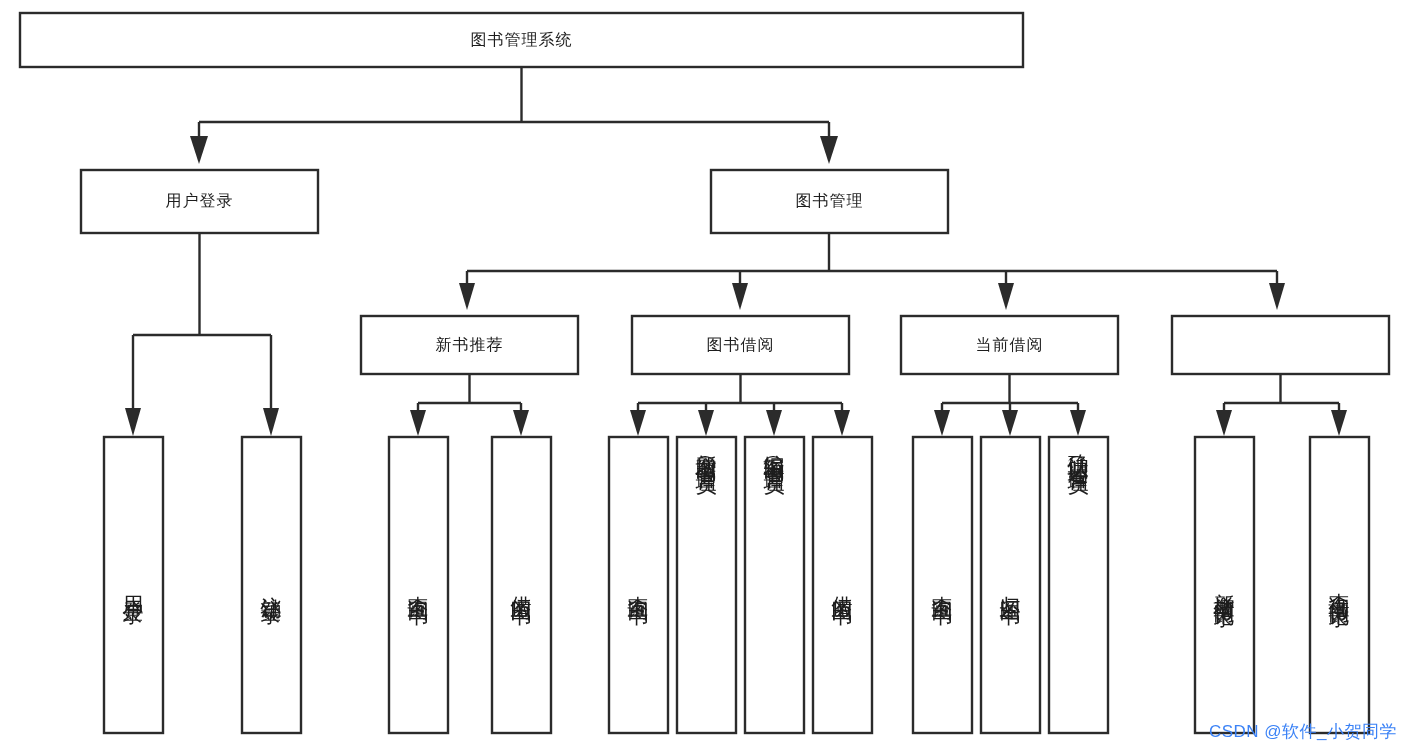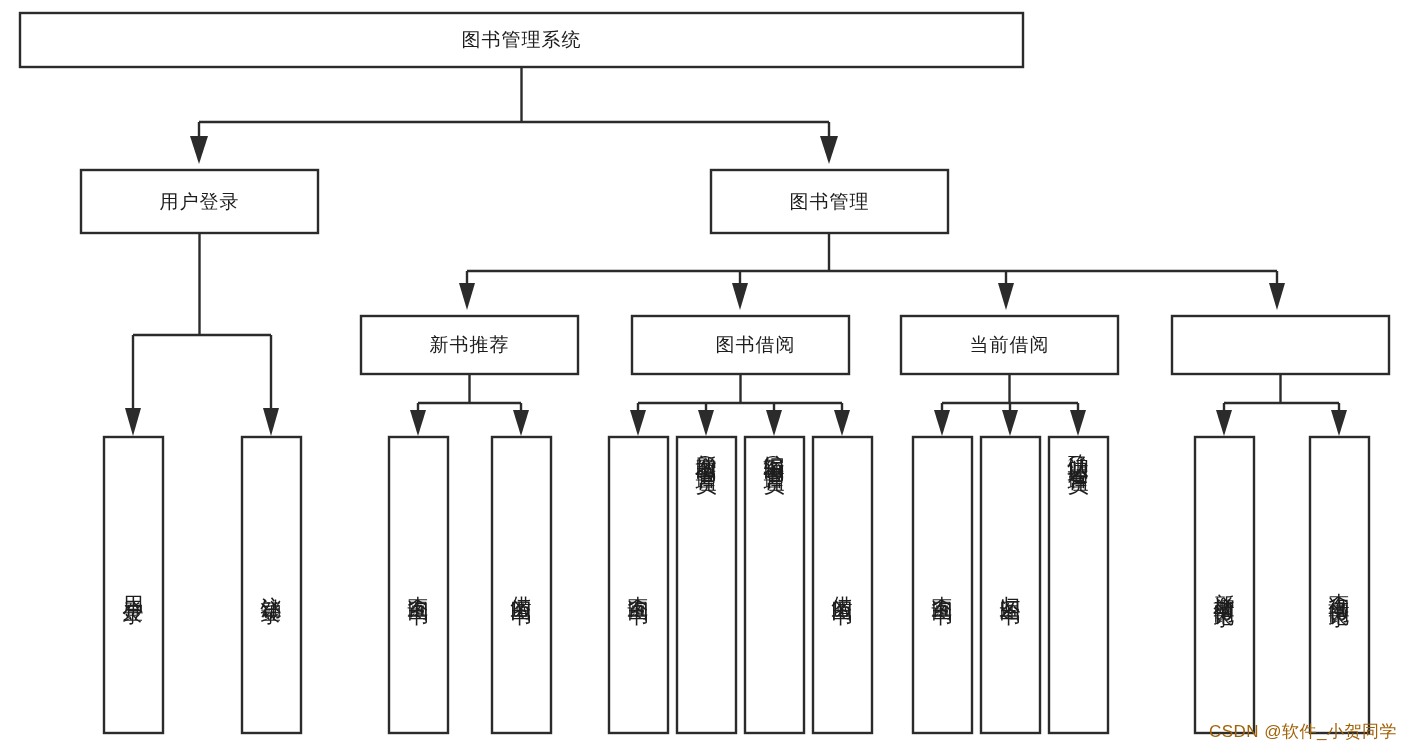--- a/index.html
+++ b/index.html
@@ -62,32 +62,32 @@
   }
   .hlabel-wrap {
     position: absolute;
     display: flex;
     align-items: center;
     justify-content: center;
     pointer-events: none;
   }
   .hlabel-text {
     font-family: "Liberation Sans", "DejaVu Sans", sans-serif;
-    font-size: 19px;
+    font-size: 16px;
     color: #1d1d1d;
     white-space: nowrap;
     letter-spacing: 1px;
   }
   #watermark {
     position: absolute;
     right: 8px;
     bottom: 4px;
     font-family: "Liberation Sans", "DejaVu Sans", sans-serif;
     font-size: 17px;
-    color: #a16207;
+    color: #3b82f6;
     letter-spacing: 0.5px;
     white-space: nowrap;
     margin-top: 20px;
   }
 </style>
 </head>
 <body>
 
 <div id="diagram-root">
 
@@ -207,21 +207,21 @@
   <div class="hlabel-wrap" style="left:81px; top:170px; width:237px; height:63px;">
     <span class="hlabel-text">用户登录</span>
   </div>
   <div class="hlabel-wrap" style="left:361px; top:316px; width:217px; height:58px;">
     <span class="hlabel-text">新书推荐</span>
   </div>
 
   <div class="hlabel-wrap" style="left:711px; top:170px; width:237px; height:63px;">
     <span class="hlabel-text">图书管理</span>
   </div>
-  <div class="hlabel-wrap" style="left:632px; top:316px; width:217px; height:58px;margin-left:15px;">
+  <div class="hlabel-wrap" style="left:632px; top:316px; width:217px; height:58px;">
     <span class="hlabel-text">图书借阅</span>
   </div>
   <div class="hlabel-wrap" style="left:901px; top:316px; width:217px; height:58px;">
     <span class="hlabel-text">当前借阅</span>
   </div>
 
   <div class="vlabel-wrap" style="left:104px; top:437px; width:59px; height:296px;">
     <span class="vlabel-text">用户登录</span>
   </div>
   <div class="vlabel-wrap" style="left:242px; top:437px; width:59px; height:296px;">

